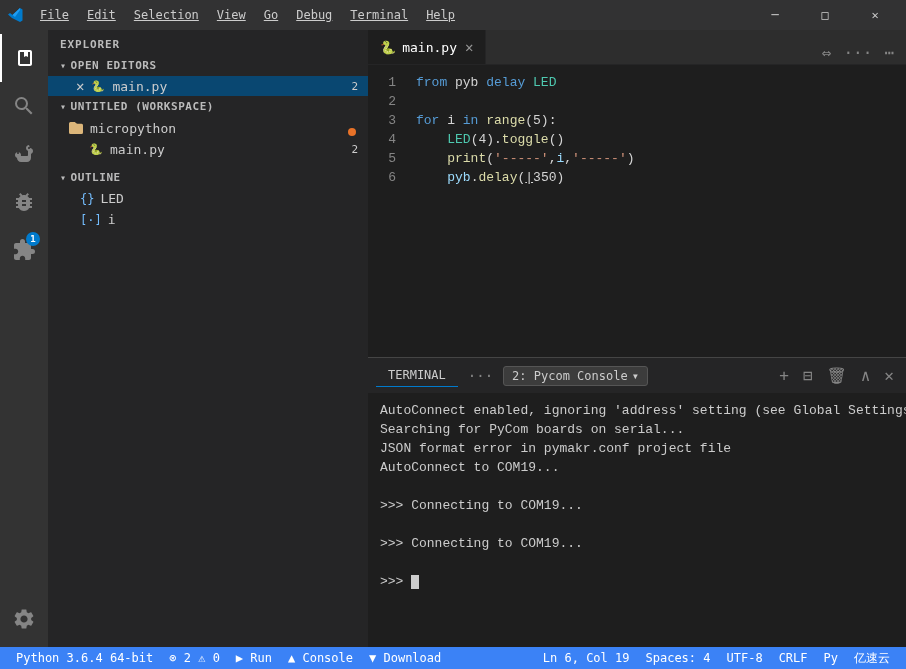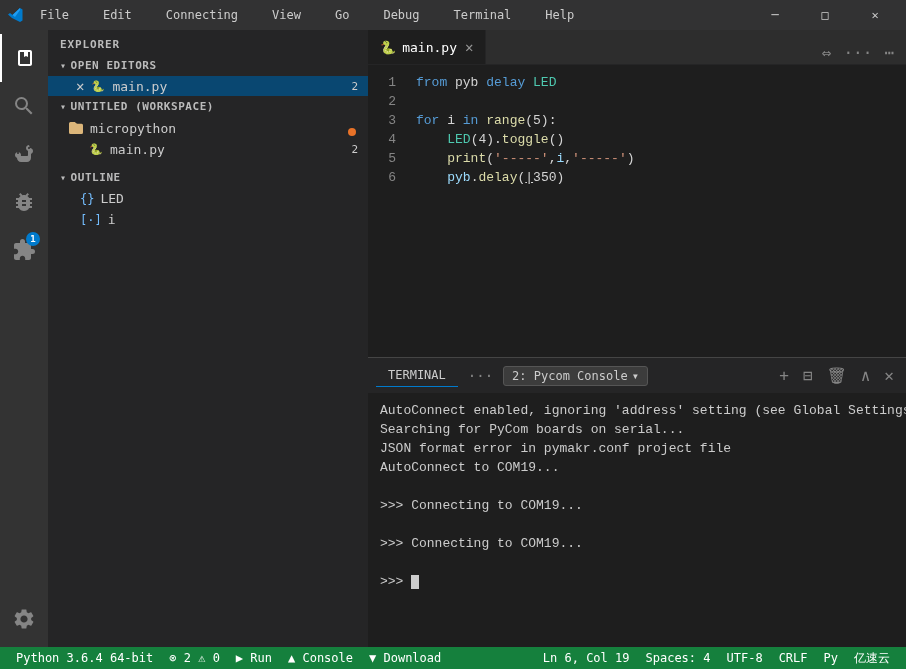--- a/index.html
+++ b/index.html
@@ -27,21 +27,22 @@
       display: flex;
       align-items: center;
       gap: 8px;
     }
     .vscode-logo {
       width: 16px;
       height: 16px;
     }
     .menu-bar {
       display: flex;
-      gap: 18px;
+      gap: 2px;
+      text-decoration: underline;
     }
     .menu-item {
       font-size: 12px;
       padding: 2px 8px;
       color: #cccccc;
       cursor: pointer;
     }
     .title-bar-center {
       position: absolute;
       left: 50%;
@@ -373,21 +374,21 @@
       display: inline-block;
       width: 8px;
       height: 14px;
       background: #cccccc;
       vertical-align: text-bottom;
     }
 
     
     .status-bar {
       height: 22px;
-      background: #15803d;
+      background: #3b82f6;
       display: flex;
       align-items: center;
       padding: 0 8px;
       font-size: 12px;
       color: #ffffff;
       gap: 0;
       flex-shrink: 0;
     }
     .status-item {
       padding: 0 8px;
@@ -405,21 +406,21 @@
 
 <div class="title-bar">
   <div class="title-bar-left">
     <svg class="vscode-logo" viewBox="0 0 16 16" fill="none">
       <path d="M12 1L4.5 8 2 6 0 7.5 4 11 12 15l2.5-1.5V2.5L12 1z" fill="#007ACC"></path>
       <path d="M12 1L4.5 8 7 10l5-7V1z" fill="#1F9CF0"></path>
     </svg>
     <div class="menu-bar">
       <span class="menu-item">File</span>
       <span class="menu-item">Edit</span>
-      <span class="menu-item">Connecting</span>
+      <span class="menu-item">Selection</span>
       <span class="menu-item">View</span>
       <span class="menu-item">Go</span>
       <span class="menu-item">Debug</span>
       <span class="menu-item">Terminal</span>
       <span class="menu-item">Help</span>
     </div>
   </div>
   <div class="title-bar-right">
     <div class="window-btn">─</div>
     <div class="window-btn">□</div>

